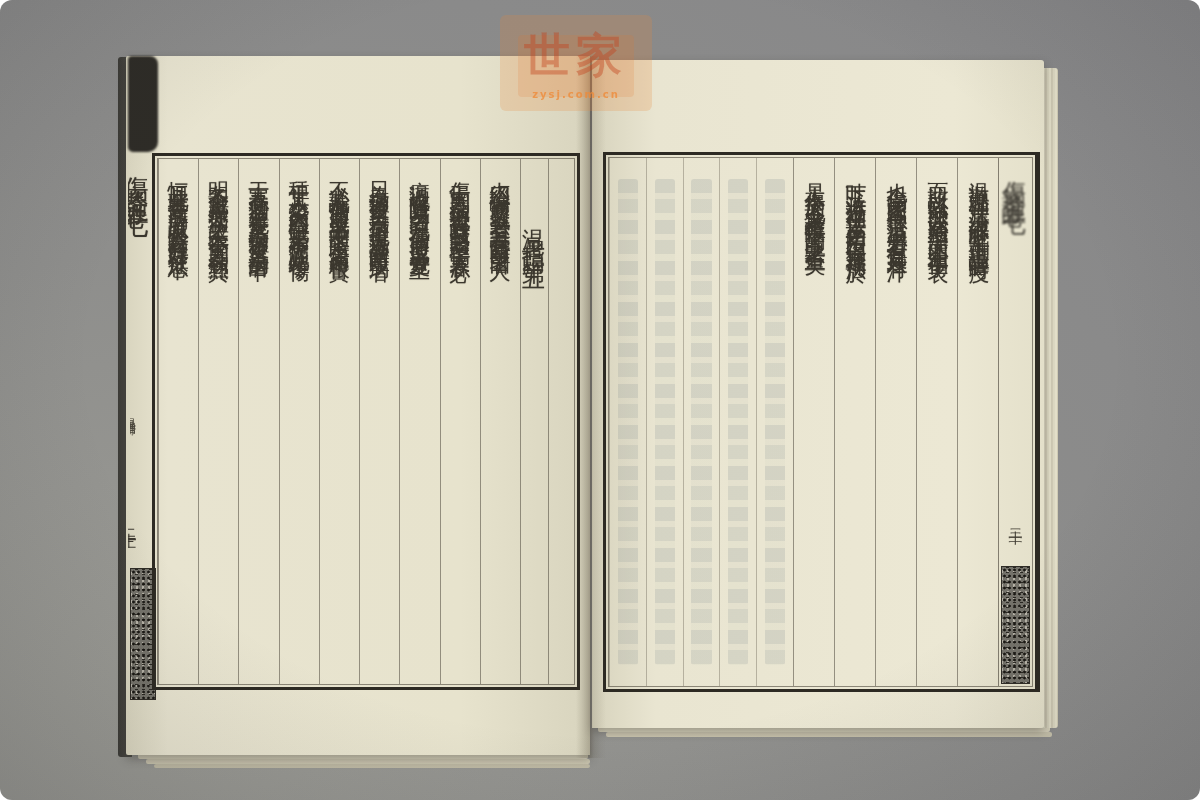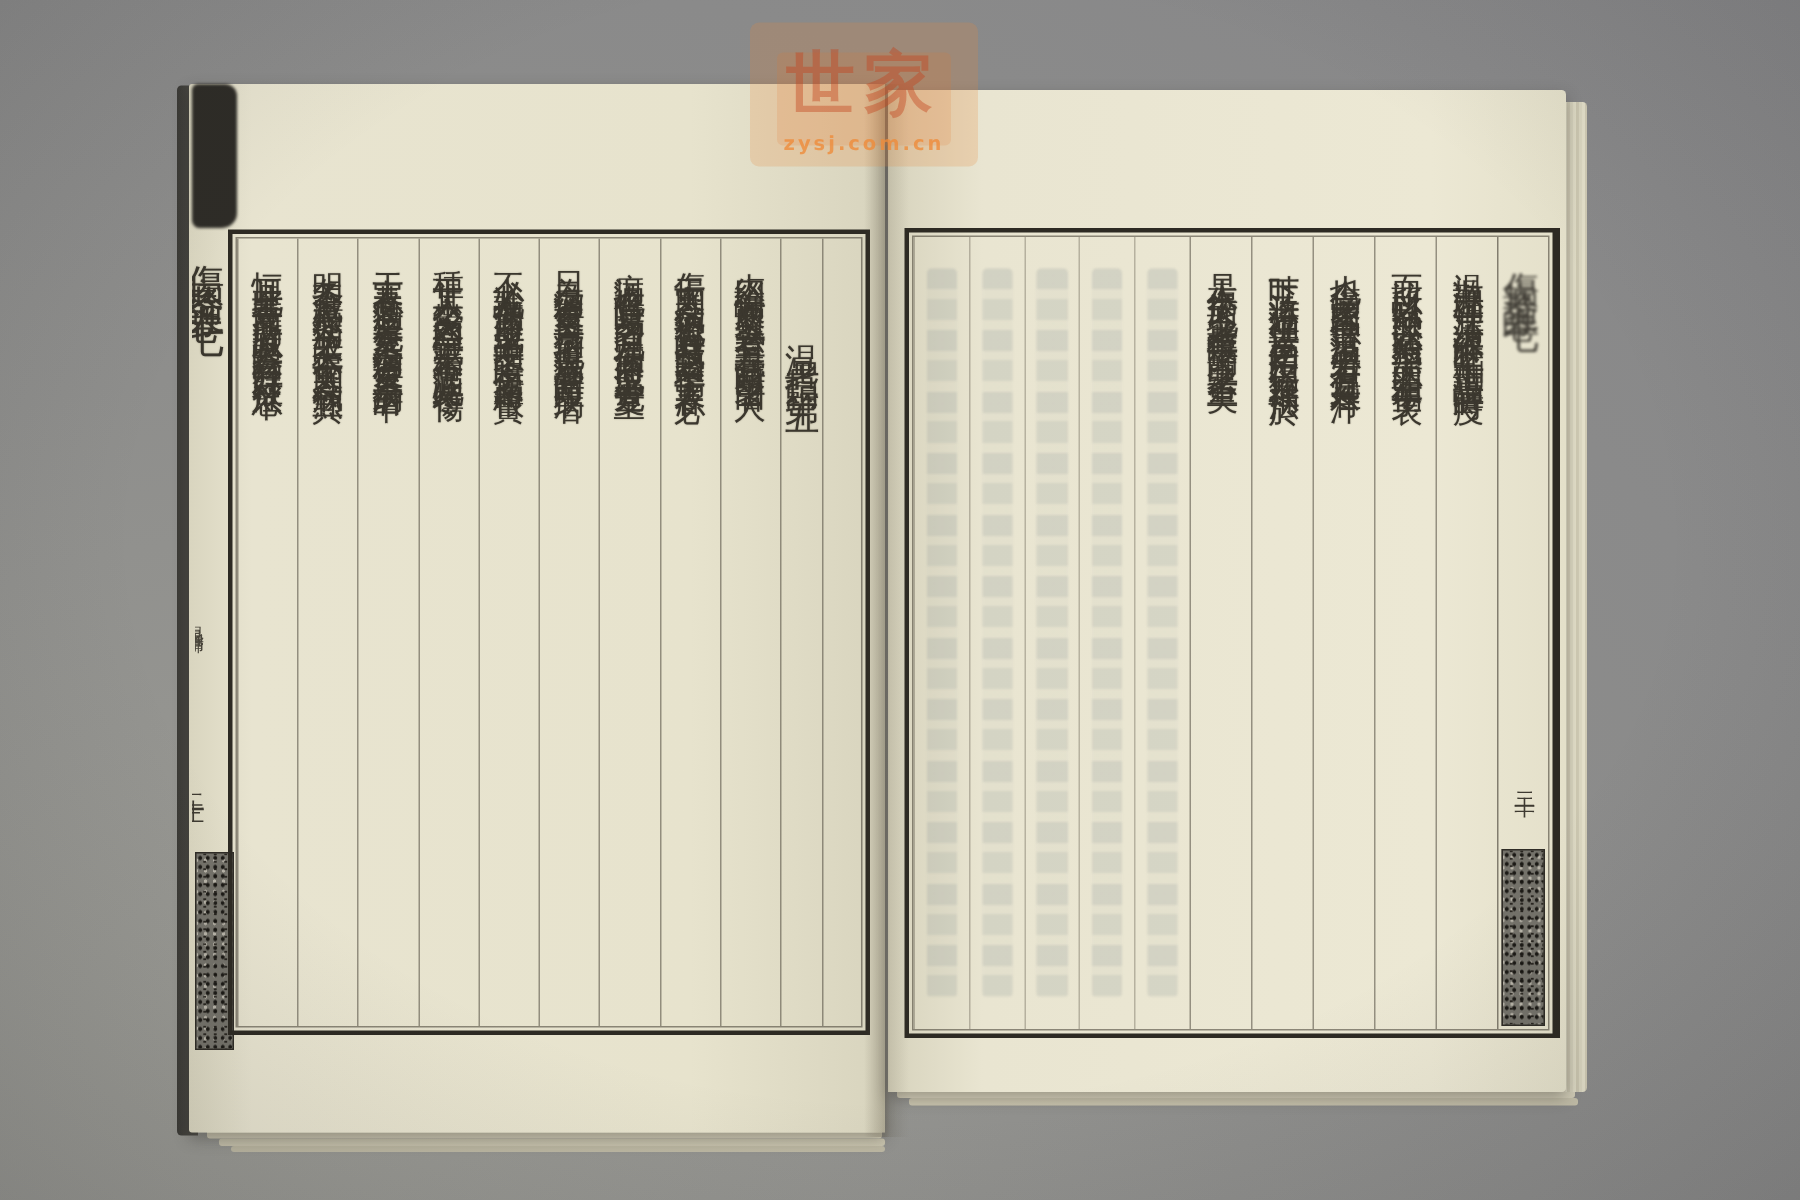--- a/index.html
+++ b/index.html
@@ -1,19 +1,20 @@
 <!DOCTYPE html>
 <html><head>
 <meta charset="utf-8">
 <style>
   html,body{margin:0;padding:0;}
   .stage{
     position:relative;width:1200px;height:800px;overflow:hidden;
     background:radial-gradient(ellipse at 18% 85%, #9a9a94 0%, #8e8e8c 45%, #868688 100%);
     font-family:"DejaVu Sans",sans-serif;
+    border-radius:12px;
   }
   
   .cover-edge{
     position:absolute;left:118px;top:57px;width:14px;height:700px;
     background:linear-gradient(to right,#3c3b37,#52514b);border-radius:3px 0 0 3px;
   }
   .page{position:absolute;box-shadow:0 4px 10px rgba(40,38,32,.35);}
   .page.left{
     left:126px;top:56px;width:464px;height:699px;
     background:linear-gradient(to right,#d9d5bf 0%,#e8e4d0 9%,#e7e3cd 72%,#d8d4be 100%);
@@ -90,21 +91,21 @@
     font-size:24px;letter-spacing:6px;color:#2f2c26;filter:blur(1.1px);opacity:.9;}
   .spine-num-r{position:absolute;left:6px;top:360px;width:20px;height:52px;writing-mode:vertical-rl;text-orientation:upright;
     font-size:14px;letter-spacing:2px;color:#3e3a31;}
   .speckle-r{position:absolute;left:2px;top:408px;right:2px;bottom:2px;border:1px solid #2f2c26;box-sizing:border-box;}
   
   .watermark{position:absolute;left:500px;top:15px;width:152px;height:96px;z-index:9;}
   .wm-square{position:absolute;inset:0;background:rgba(233,138,58,.22);border-radius:6px;}
   .wm-square2{position:absolute;left:18px;top:20px;width:116px;height:62px;background:rgba(230,120,45,.16);border-radius:4px;}
   .wm-logo{position:absolute;left:0;top:12px;width:152px;text-align:center;font-size:46px;font-weight:bold;
     color:rgba(196,66,28,.42);letter-spacing:6px;line-height:56px;}
-  .wm-url{position:absolute;left:0;top:74px;width:152px;text-align:center;font-size:13px;font-weight:bold;
+  .wm-url{position:absolute;left:0;top:74px;width:152px;text-align:center;font-size:10px;font-weight:bold;
     color:rgba(238,138,56,.78);letter-spacing:2px;}
   .stage::after{content:"";position:absolute;inset:0;pointer-events:none;
     background:radial-gradient(ellipse at 50% 45%,rgba(0,0,0,0) 60%,rgba(30,30,30,.14) 100%);}
 </style>
 </head>
 <body>
 
 <div class="stage">
 
   <div class="cover-edge"></div>

